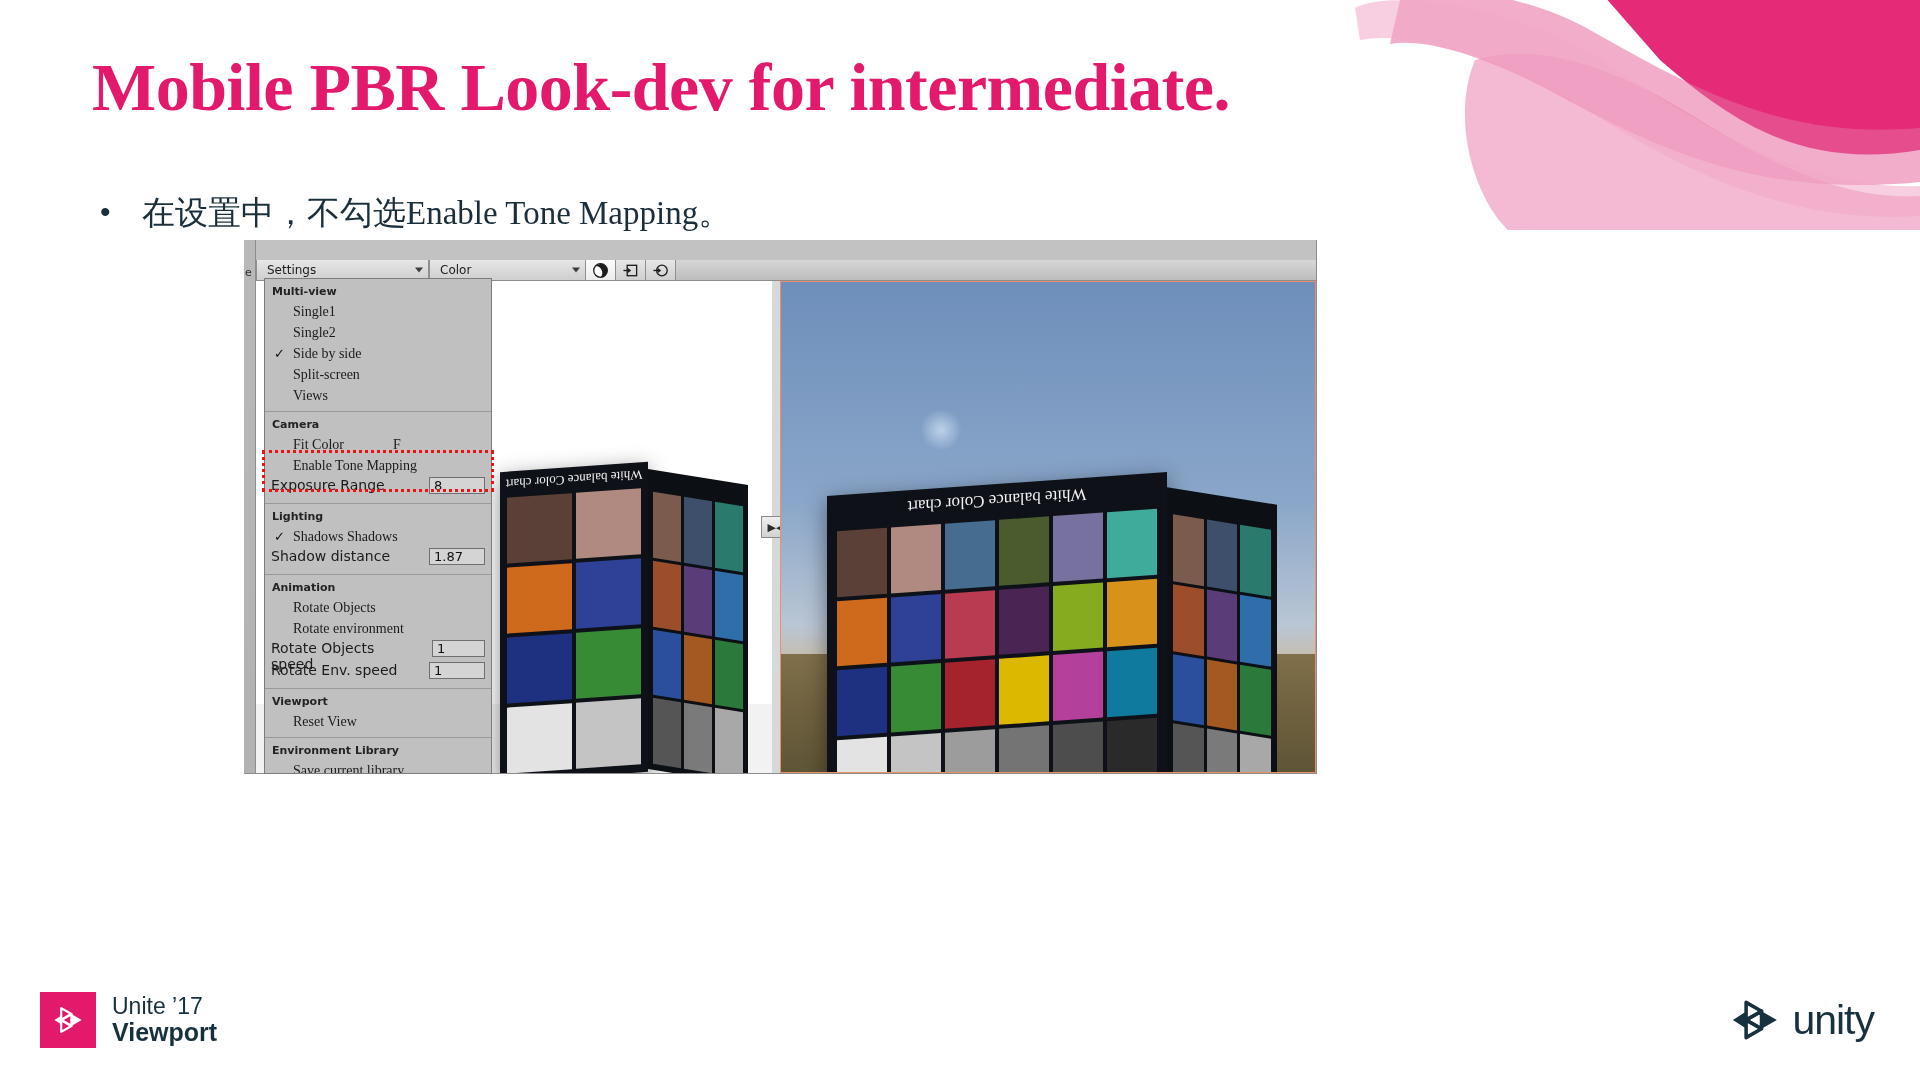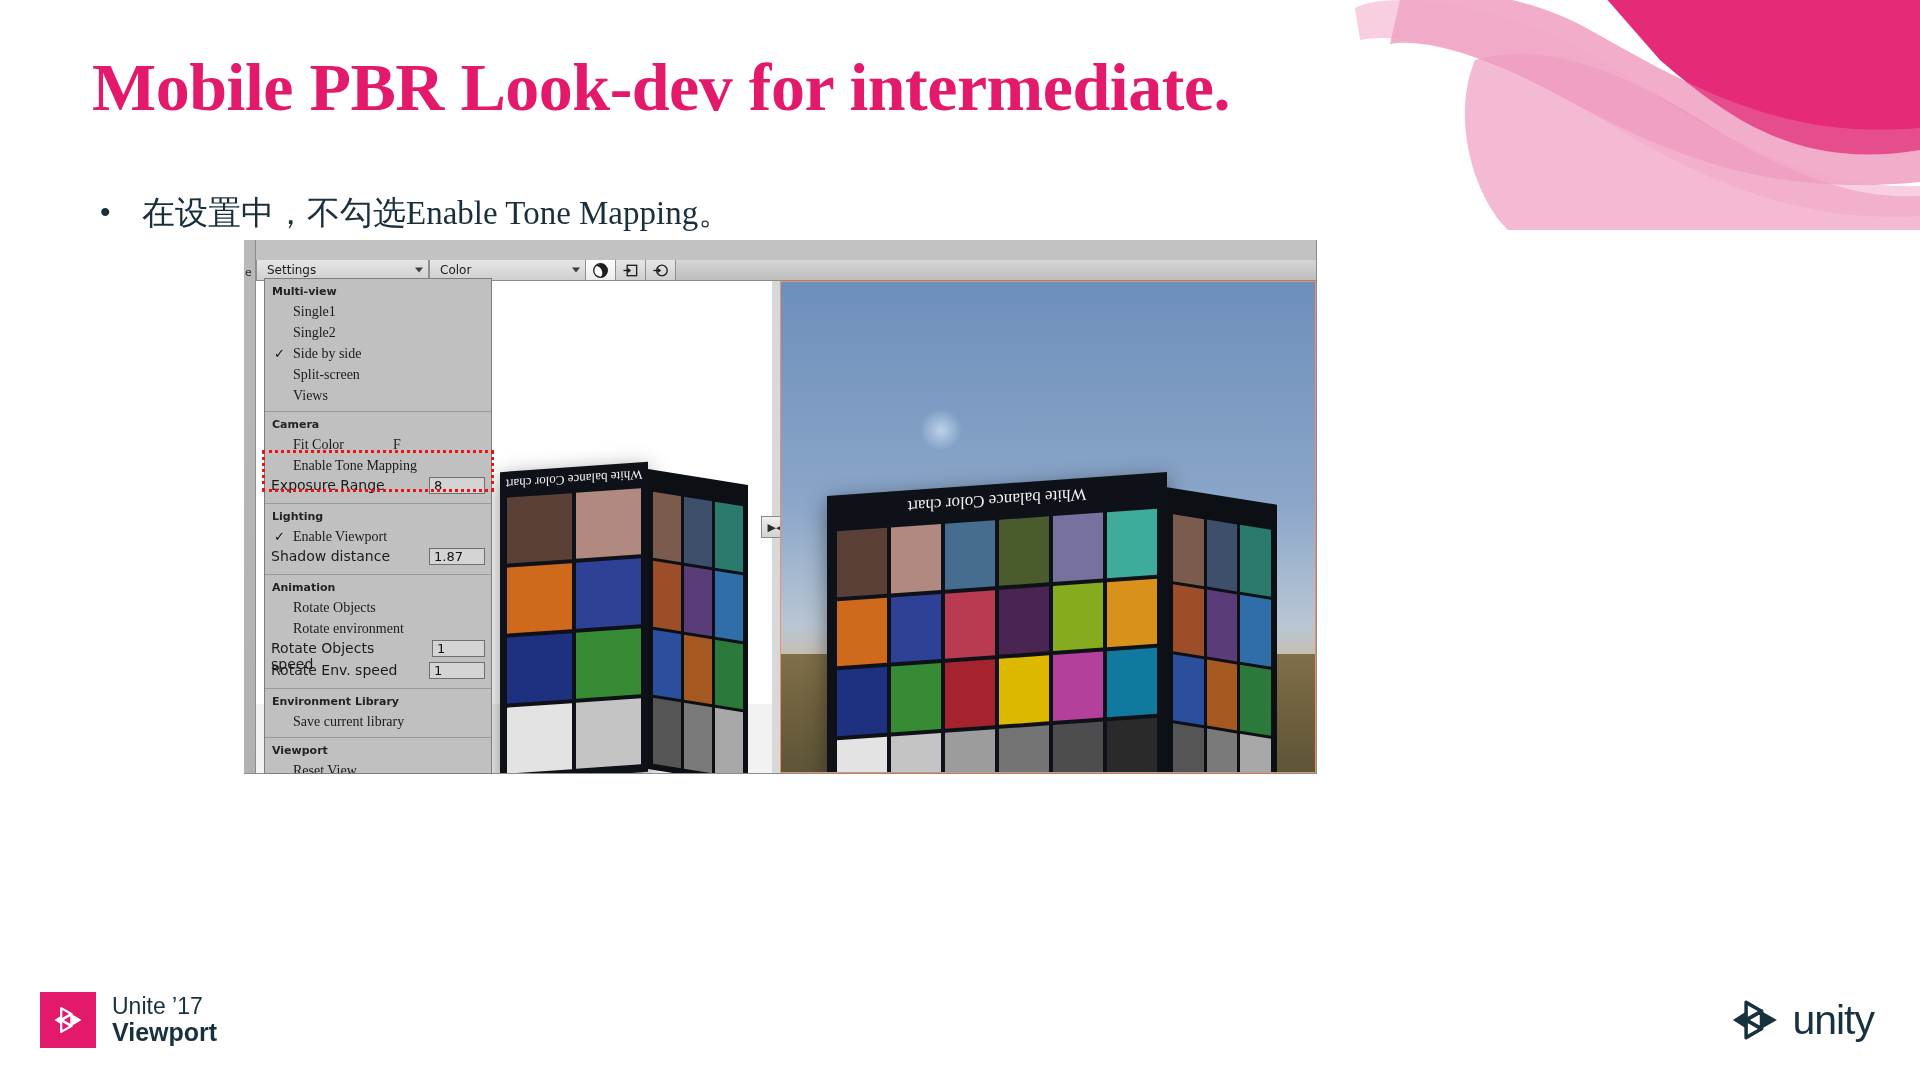--- a/index.html
+++ b/index.html
@@ -308,46 +308,46 @@
       <div class="m-head">Camera</div>
       <div class="m-item"><span>Fit Color</span><span class="m-short">F</span></div>
       <div class="m-item"><span>Enable Tone Mapping</span></div>
       <div class="m-field">
         <span>Exposure Range</span>
         <span class="m-input">8</span>
       </div>
     </div>
     <div class="m-sec">
       <div class="m-head">Lighting</div>
-      <div class="m-item"><span class="m-check">✓</span><span>Enable Viewport</span></div>
+      <div class="m-item"><span class="m-check">✓</span><span>Shadows Shadows</span></div>
       <div class="m-field">
         <span>Shadow distance</span>
         <span class="m-input">1.87</span>
       </div>
     </div>
     <div class="m-sec">
       <div class="m-head">Animation</div>
       <div class="m-item"><span>Rotate Objects</span></div>
       <div class="m-item"><span>Rotate environment</span></div>
       <div class="m-field">
         <span>Rotate Objects speed</span>
         <span class="m-input">1</span>
       </div>
       <div class="m-field">
         <span>Rotate Env. speed</span>
         <span class="m-input">1</span>
       </div>
     </div>
     <div class="m-sec">
+      <div class="m-head">Viewport</div>
+      <div class="m-item"><span>Reset View</span></div>
+    </div>
+    <div class="m-sec">
       <div class="m-head">Environment Library</div>
       <div class="m-item"><span>Save current library</span></div>
-    </div>
-    <div class="m-sec">
-      <div class="m-head">Viewport</div>
-      <div class="m-item"><span>Reset View</span></div>
     </div>
   </div>
 <div class="highlight-box" style="border-color: rgb(238, 17, 17);"></div>
 
 <div class="unite">
   <div class="unite-badge">
     <svg width="34" height="34" viewBox="0 0 40 40">
       <path d="M36 20 L24 27 L24 13 Z" fill="#ffffff"></path>
       <path d="M24 13 L12 6 L12 20 Z" fill="none" stroke="#ffffff" stroke-width="2.6" stroke-linejoin="round"></path>
       <path d="M24 27 L12 34 L12 20 Z" fill="none" stroke="#ffffff" stroke-width="2.6" stroke-linejoin="round"></path>

